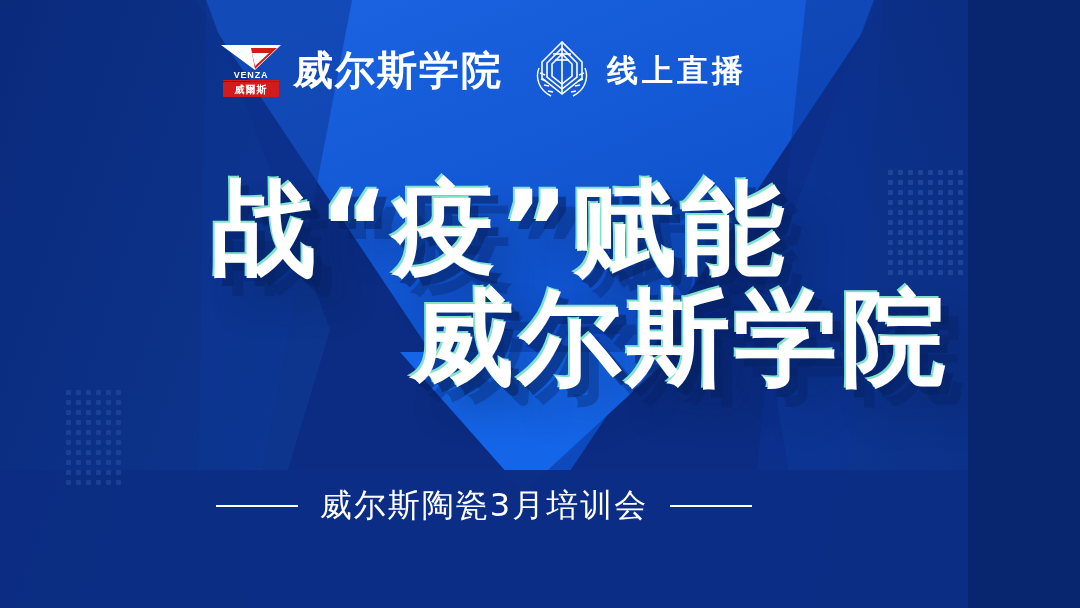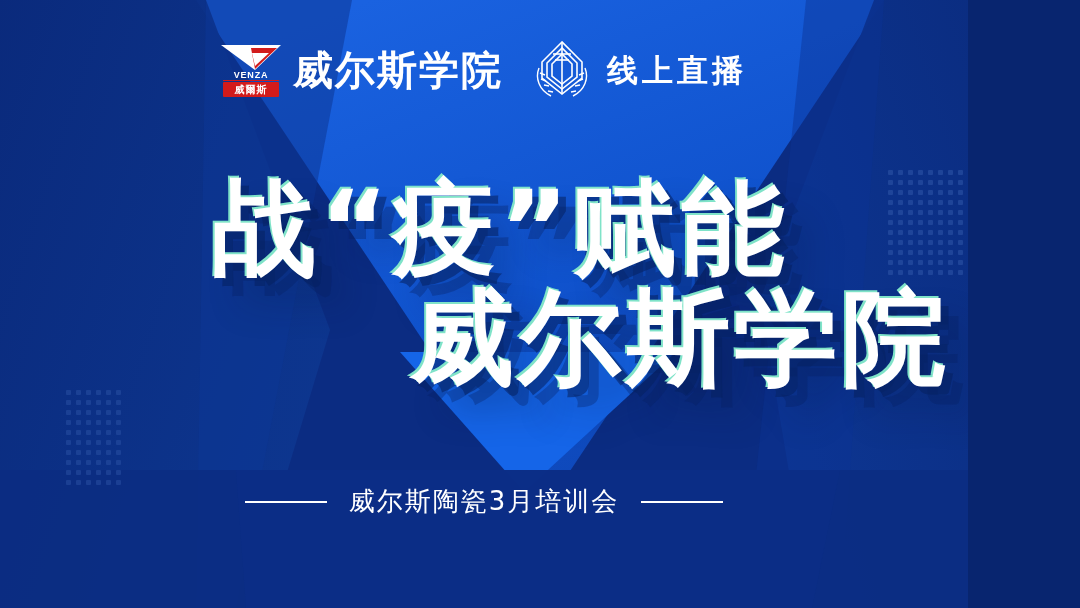--- a/index.html
+++ b/index.html
@@ -77,21 +77,21 @@
   .hl-1{position:absolute;left:212px;top:0;font-size:104px;letter-spacing:4px;}
   .hl-2{position:absolute;left:410px;top:110px;font-size:104px;letter-spacing:4px;}
 
   
   .subtitle{
     position:absolute;left:0;right:0;top:484px;
     display:flex;align-items:center;justify-content:center;gap:22px;
   }
   .sub-rule{width:82px;height:2px;background:#ffffff;}
   .sub-text{
-    font-size:26px;color:#ffffff;letter-spacing:2px;white-space:nowrap;
+    font-size:32px;color:#ffffff;letter-spacing:2px;white-space:nowrap;
     font-family:"DejaVu Sans","Liberation Sans",sans-serif;
     text-align:right;
   }
 
   
   .footer{
     position:absolute;left:0;right:0;top:563px;
     display:flex;justify-content:center;
   }
   .footer-text{

